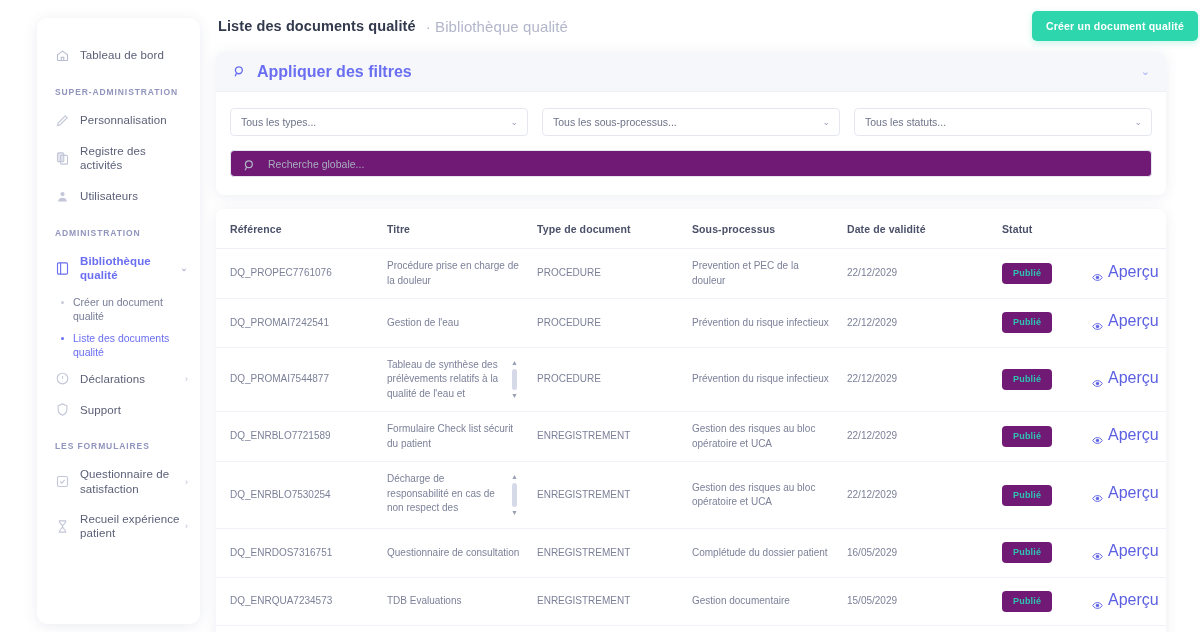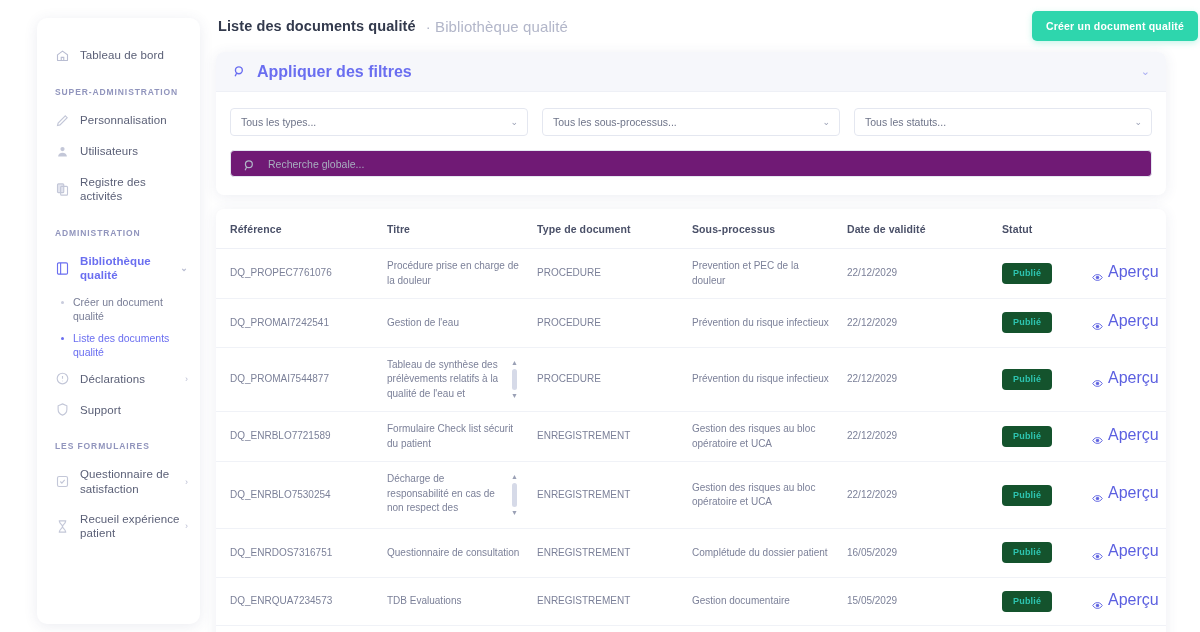--- a/index.html
+++ b/index.html
@@ -203,21 +203,21 @@
     display: flex; flex-direction: column; align-items: center;
     justify-content: space-between;
     color: #9aa0b5; font-size: 7px;
   }
   .sthumb {
     width: 5px; flex: 1; margin: 1px 0;
     background: #d6dae8; border-radius: 3px;
   }
   .badge {
     display: inline-block;
-    background: #14532d;
+    background: #701a75;
     color: #2ec4b0;
     font-size: 9px; font-weight: 700;
     padding: 4px 11px;
     border-radius: 4px;
     letter-spacing: .2px;
   }
   .apercu {
     display: inline-flex; align-items: center; gap: 5px;
     color: #5b5fe0; font-size: 16px; cursor: pointer;
   }
@@ -243,35 +243,35 @@
     <div class="nav-item">
       <span class="icn">
         <svg viewBox="0 0 24 24" fill="none" stroke="#c3c7d8" stroke-width="1.8">
             <path d="M16.5 4.5l3 3L8 19l-4 1 1-4z"></path>
           </svg>
       </span>
       <span class="label">Personnalisation</span>
     </div>
     <div class="nav-item">
       <span class="icn">
+        <svg viewBox="0 0 24 24" fill="none" stroke="#c3c7d8" stroke-width="1.8">
+            <rect x="4" y="3" width="10" height="14" rx="1.5" fill="#e3e5ef" stroke="#c3c7d8"></rect>
+            <rect x="9" y="7" width="11" height="14" rx="1.5"></rect>
+          </svg>
+      </span>
+      <span class="label">Registre des activités</span>
+    </div>
+    <div class="nav-item">
+      <span class="icn">
         <svg viewBox="0 0 24 24" fill="#c3c7d8">
             <circle cx="12" cy="8" r="3.4"></circle>
             <path d="M5 20c0-3.6 3.1-6 7-6s7 2.4 7 6z"></path>
           </svg>
       </span>
       <span class="label">Utilisateurs</span>
-    </div>
-    <div class="nav-item">
-      <span class="icn">
-        <svg viewBox="0 0 24 24" fill="none" stroke="#c3c7d8" stroke-width="1.8">
-            <rect x="4" y="3" width="10" height="14" rx="1.5" fill="#e3e5ef" stroke="#c3c7d8"></rect>
-            <rect x="9" y="7" width="11" height="14" rx="1.5"></rect>
-          </svg>
-      </span>
-      <span class="label">Registre des activités</span>
     </div>
 
     <div class="nav-group-title">ADMINISTRATION</div>
     <div class="nav-item active">
       <span class="icn">
         <svg viewBox="0 0 24 24" fill="none" stroke="#6a6ef0" stroke-width="1.8">
             <rect x="4" y="3" width="16" height="18" rx="2"></rect>
             <path d="M9 3v18"></path>
           </svg>
       </span>

